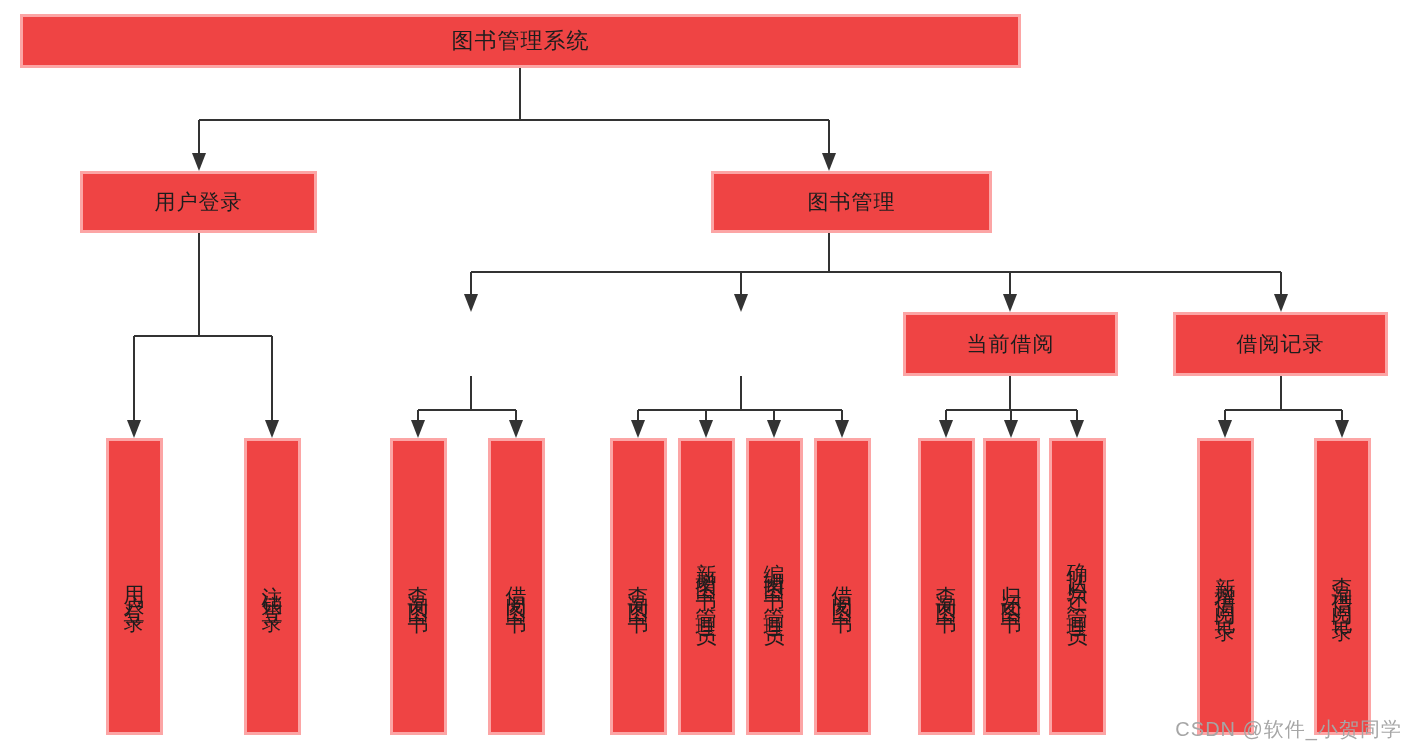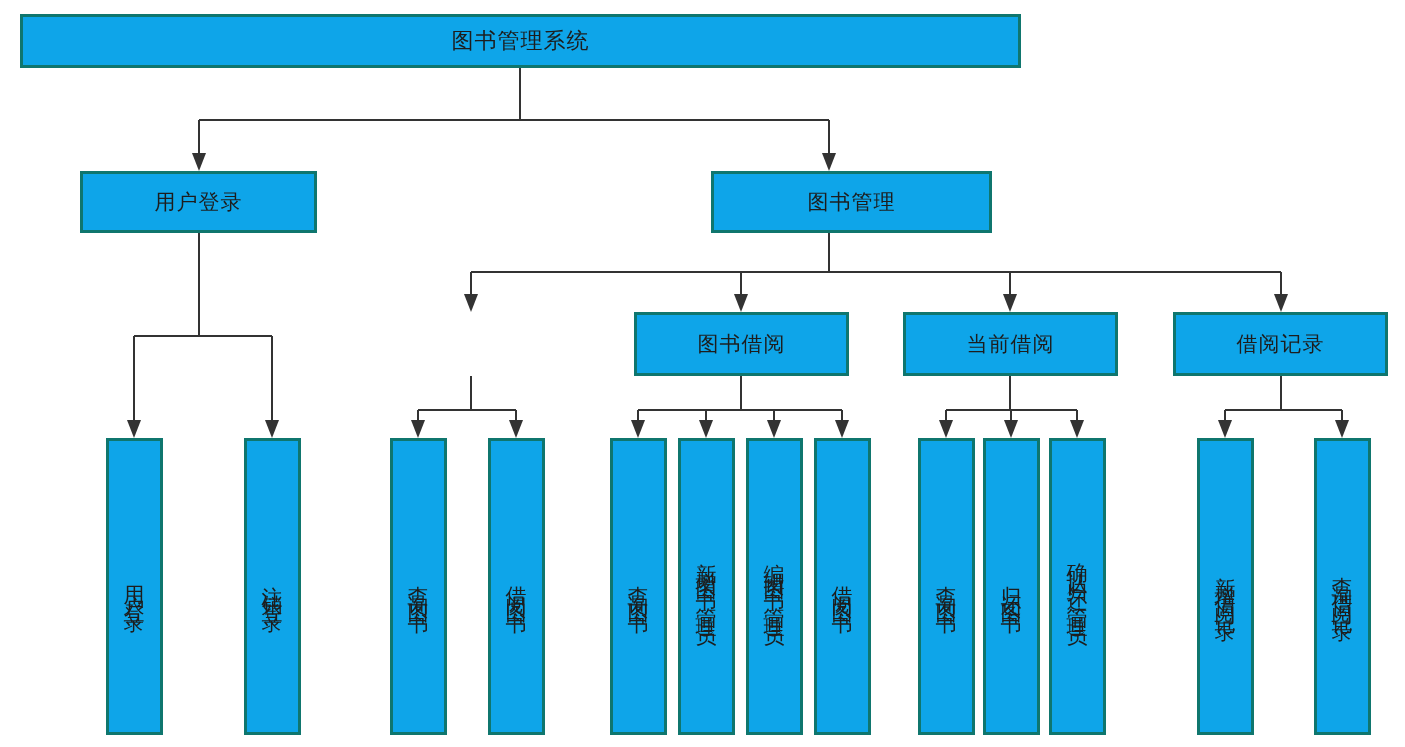--- a/index.html
+++ b/index.html
@@ -3,22 +3,22 @@
 <meta charset="utf-8">
 <style>
   html,body { margin:0; padding:0; background:#ffffff; }
   .stage {
     position:relative; width:1405px; height:747px; background:#ffffff;
     font-family:"Liberation Sans","DejaVu Sans",sans-serif; overflow:hidden;
     color:#1d1d1d;
   }
   .connectors { position:absolute; left:0; top:0; z-index:0; pointer-events:none; }
   .box {
-    position:absolute; box-sizing:border-box; background:#0ea5e9;
-    border:3px solid #0f766e; display:flex; align-items:center; justify-content:center;
+    position:absolute; box-sizing:border-box; background:#ef4444;
+    border:3px solid #fca5a5; display:flex; align-items:center; justify-content:center;
     z-index:1;
   }
   .hbox { font-size:21px; letter-spacing:1px; white-space:nowrap; }
   .root-box { font-size:22px; }
   .vbox span {
     writing-mode:vertical-rl; text-orientation:mixed;
     font-size:21px; letter-spacing:9px; line-height:1;
   }
   .watermark {
     position:absolute; right:3px; top:716px; z-index:5;
@@ -98,23 +98,20 @@
     <span>图书管理系统</span>
   </div>
 
   <div class="box hbox" style="left:80px; top:171px; width:237px; height:62px;">
     <span>用户登录</span>
   </div>
   <div class="box hbox" style="left:711px; top:171px; width:281px; height:62px;">
     <span>图书管理</span>
   </div>
 
-  <div class="box hbox" style="left:634px; top:312px; width:215px; height:64px;">
-    <span>图书借阅</span>
-  </div>
   <div class="box hbox" style="left:903px; top:312px; width:215px; height:64px;">
     <span>当前借阅</span>
   </div>
   <div class="box hbox" style="left:1173px; top:312px; width:215px; height:64px;">
     <span>借阅记录</span>
   </div>
 
   <div class="box vbox" style="left:106px; top:438px; width:57px; height:297px;">
     <span>用户登录</span>
   </div>
@@ -152,14 +149,15 @@
     <span>确认归还（管理员）</span>
   </div>
 
   <div class="box vbox" style="left:1197px; top:438px; width:57px; height:297px;">
     <span>新增借阅记录</span>
   </div>
   <div class="box vbox" style="left:1314px; top:438px; width:57px; height:297px;">
     <span>查询借阅记录</span>
   </div>
 
+  <div class="watermark">CSDN @软件_小贺同学</div>
 
 </div>
 
 </body></html>

